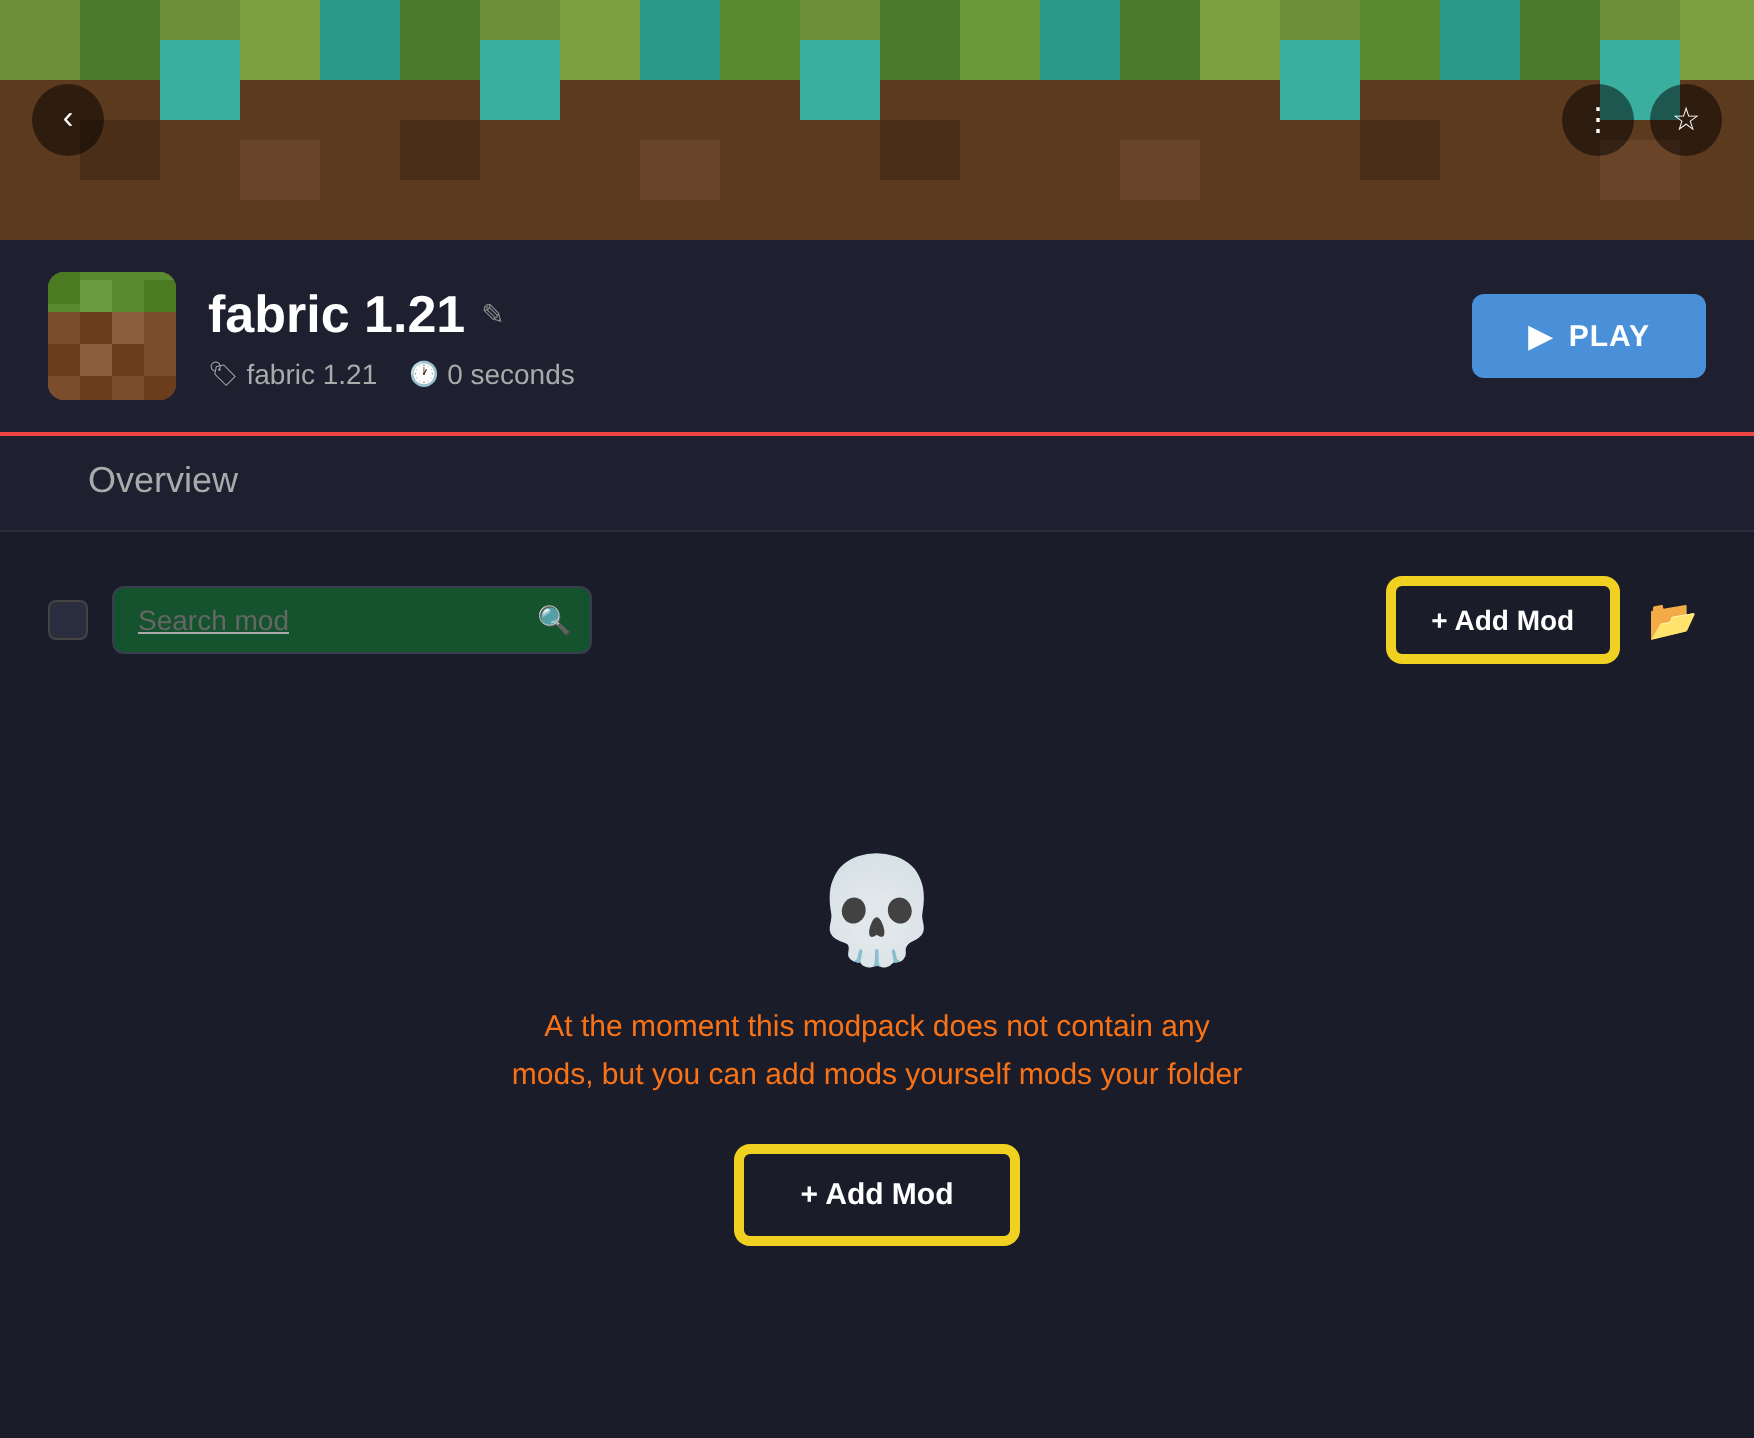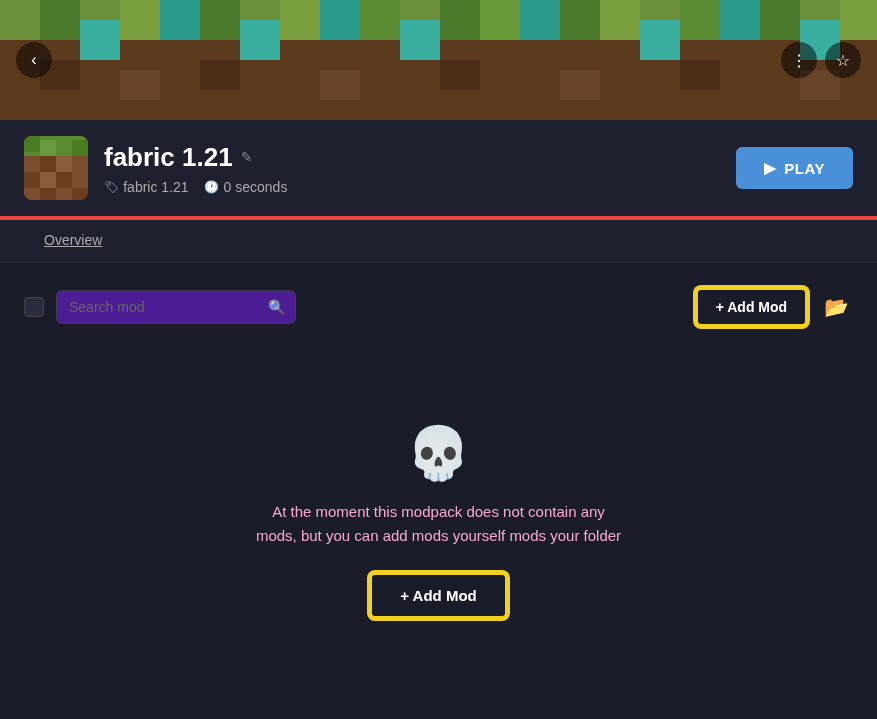--- a/index.html
+++ b/index.html
@@ -60,21 +60,21 @@
       font-size: 16px;
     }
 
     
     .instance-header {
       background: #1e2030;
       padding: 16px 24px;
       display: flex;
       align-items: center;
       gap: 16px;
-      border-bottom: 4px solid #ef4444;
+      border-bottom: 2px solid #ef4444;
       justify-content: center;
     }
     .instance-icon {
       width: 64px;
       height: 64px;
       border-radius: 8px;
       overflow: hidden;
       flex-shrink: 0;
     }
     .instance-info {
@@ -129,26 +129,25 @@
     
     .tabs-bar {
       background: #1e2030;
       padding: 0 24px;
       display: flex;
       gap: 0;
       border-bottom: 1px solid #2a2d3e;
     }
     .tab {
       padding: 12px 20px;
-      font-size: 14px;
+      font-size: 18px;
       color: #aaa;
       cursor: pointer;
       border-bottom: 3px solid transparent;
       margin-bottom: -1px;
-      text-decoration: underline;
     }
     .tab.active {
       color: #fff;
       border-bottom: 3px solid #4a90d9;
     }
 
     
     .mods-content {
       flex: 1;
       background: #1a1c2a;
@@ -172,27 +171,28 @@
       border: 1px solid #444;
       cursor: pointer;
       flex-shrink: 0;
     }
     .search-input-wrapper {
       position: relative;
       flex: 0 0 240px;
     }
     .search-input {
       width: 100%;
-      background: #4c1d95;
+      background: #14532d;
       border: 1px solid #3a3d4e;
       border-radius: 6px;
       padding: 8px 36px 8px 12px;
       color: #aaa;
       font-size: 14px;
       outline: none;
+      text-decoration: underline;
     }
     .search-input::placeholder { color: #666; }
     .search-icon-wrap {
       position: absolute;
       right: 10px;
       top: 50%;
       transform: translateY(-50%);
       color: #666;
       font-size: 14px;
     }
@@ -221,21 +221,21 @@
     
     .empty-state {
       flex: 1;
       display: flex;
       flex-direction: column;
       align-items: center;
       justify-content: center;
       gap: 16px;
     }
     .empty-text {
-      color: #f9a8d4;
+      color: #f97316;
       font-size: 15px;
       text-align: center;
       line-height: 1.6;
     }
     .add-mod-btn-center {
       background: #1a1c2a;
       color: #fff;
       border: 3px solid #f0d020;
       border-radius: 6px;
       padding: 12px 28px;

